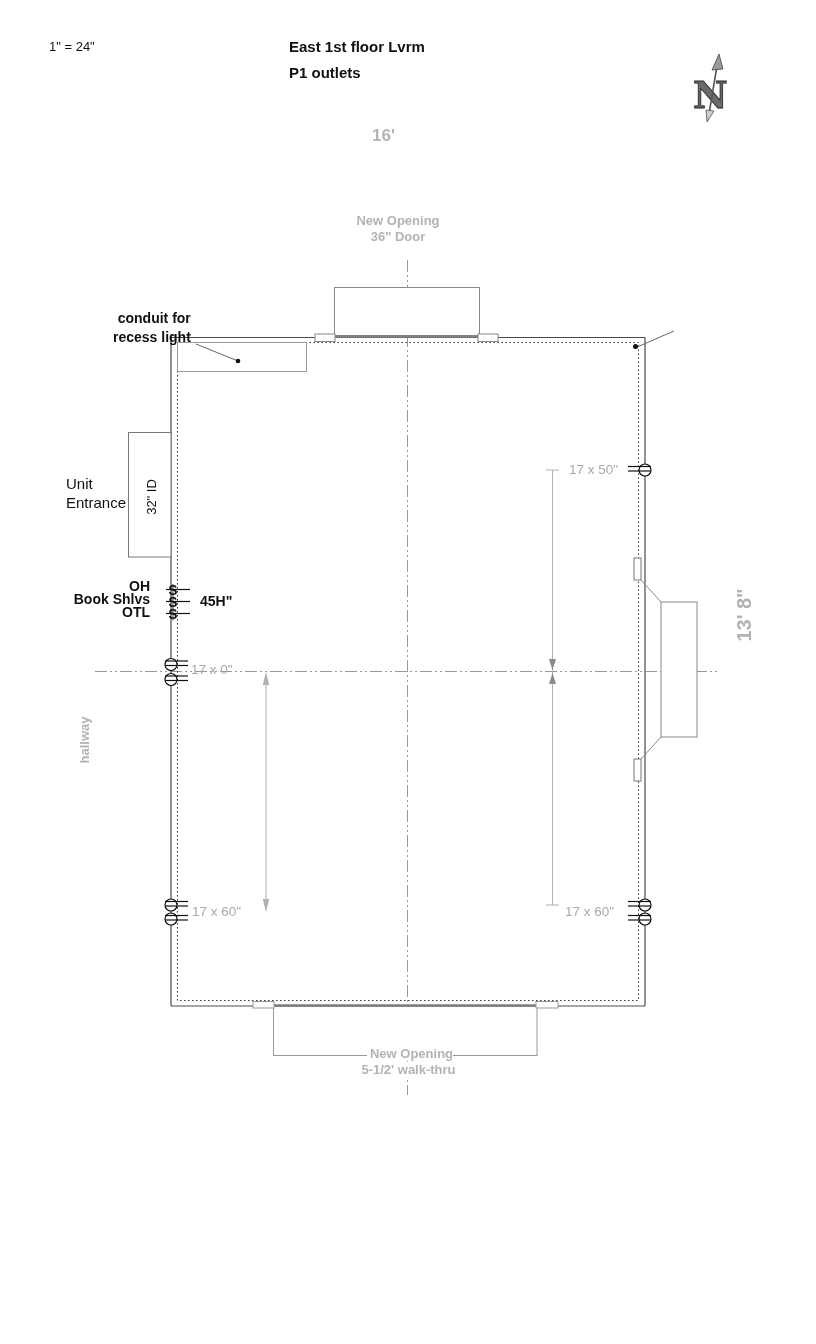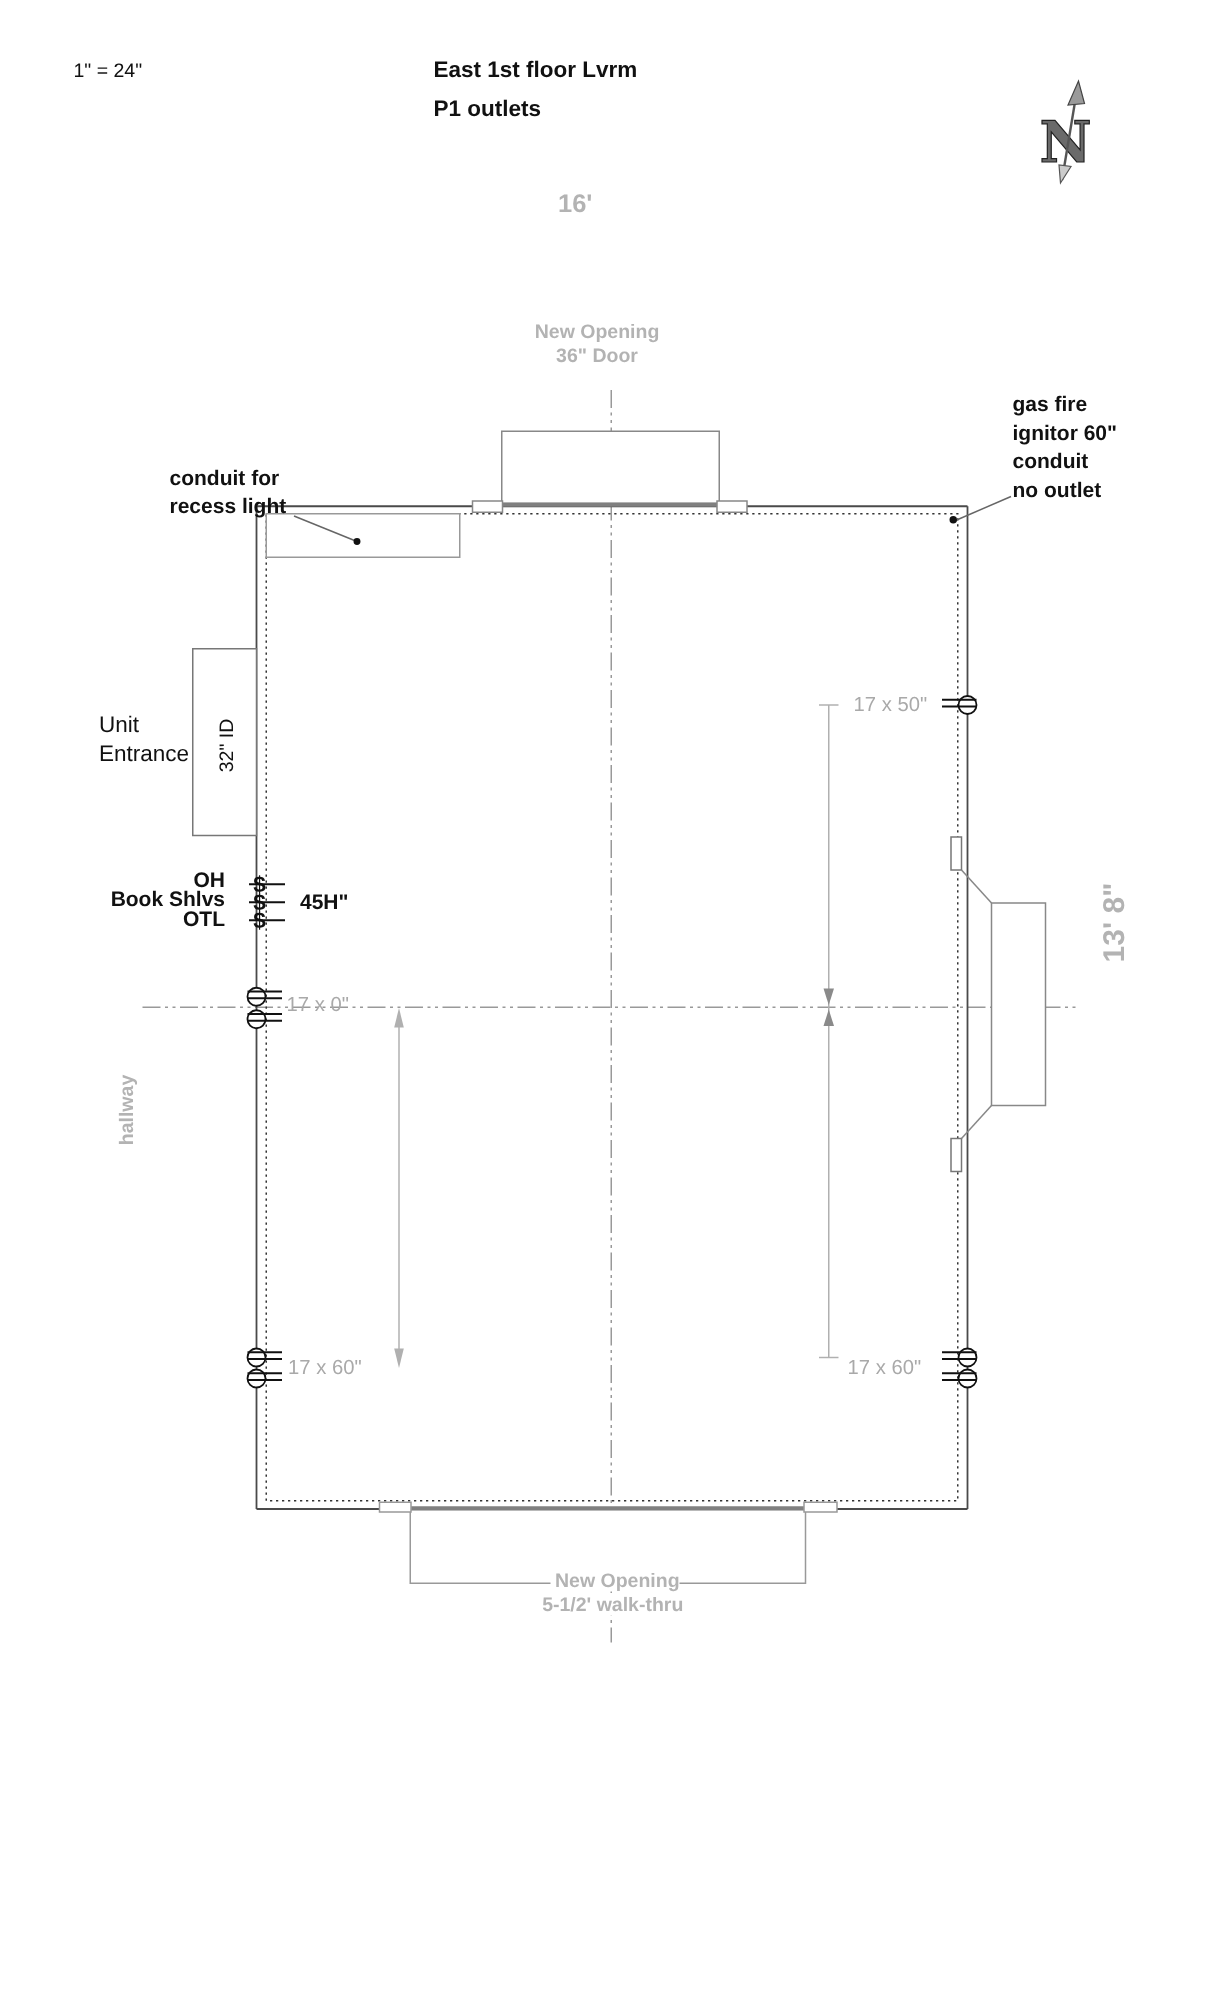--- a/index.html
+++ b/index.html
@@ -12,21 +12,21 @@
   .blk{color:#111111;}
   .bold{font-weight:bold;}
   .gray-bold{color:#b3b3b3;font-weight:bold;}
   .gray-dim{color:#a9a9a9;font-weight:normal;}
   .scale-note{left:49px;top:39px;font-size:13px;}
   .title{left:289px;top:34px;font-size:15px;font-weight:bold;line-height:26px;}
   .top-dim{left:372px;top:126px;font-size:17px;}
   .opening-top{left:318px;top:213px;width:160px;text-align:center;font-size:13px;line-height:16px;}
   .opening-bottom{left:325px;top:1046px;width:170px;text-align:center;font-size:13px;line-height:16px;z-index:5;}
   .opening-bottom span{background:#ffffff;padding:0 3px;}
-  .conduit-label{left:113px;top:309px;font-size:14px;line-height:19px;}
+  .conduit-label{left:113px;top:309px;font-size:14px;line-height:19px;text-align:right;}
   .gasfire-label{left:675px;top:260px;font-size:14px;line-height:19px;}
   .unit-entrance-label{left:66px;top:474px;font-size:15px;line-height:19px;font-weight:normal;}
   .shelves-label{left:58px;top:580px;width:92px;text-align:right;font-size:14px;line-height:13px;}
   .shelf-height{left:200px;top:593px;font-size:14px;}
   .dim-17x0{left:191px;top:662px;font-size:13.5px;}
   .dim-17x50{left:569px;top:462px;font-size:13.5px;}
   .dim-17x60-left{left:192px;top:904px;font-size:13.5px;}
   .dim-17x60-right{left:565px;top:904px;font-size:13.5px;}
   .rot{transform:translate(-50%,-50%) rotate(-90deg);transform-origin:center;white-space:nowrap;}
   .entrance-id{left:151px;top:497px;font-size:13px;font-weight:normal;color:#111;}
@@ -150,24 +150,20 @@
 P1 outlets</div>
   <div class="abs top-dim gray-bold">16'</div>
 
   <div class="abs opening-top pre gray-bold">New Opening
 36" Door</div>
   <div class="abs opening-bottom pre gray-bold"><span>New Opening
 5-1/2' walk-thru</span></div>
 
   <div class="abs conduit-label pre blk bold">conduit for
 recess light</div>
-  <div class="abs gasfire-label pre blk bold">gas fire
-ignitor 60"
-conduit
-no outlet</div>
   <div class="abs unit-entrance-label pre blk">Unit
 Entrance</div>
   <div class="abs entrance-id rot">32" ID</div>
 
   <div class="abs shelves-label pre blk bold">OH
 Book Shlvs
 OTL</div>
   <div class="abs shelf-height blk bold">45H"</div>
 
   <div class="abs dim-17x0 gray-dim">17 x 0"</div>

